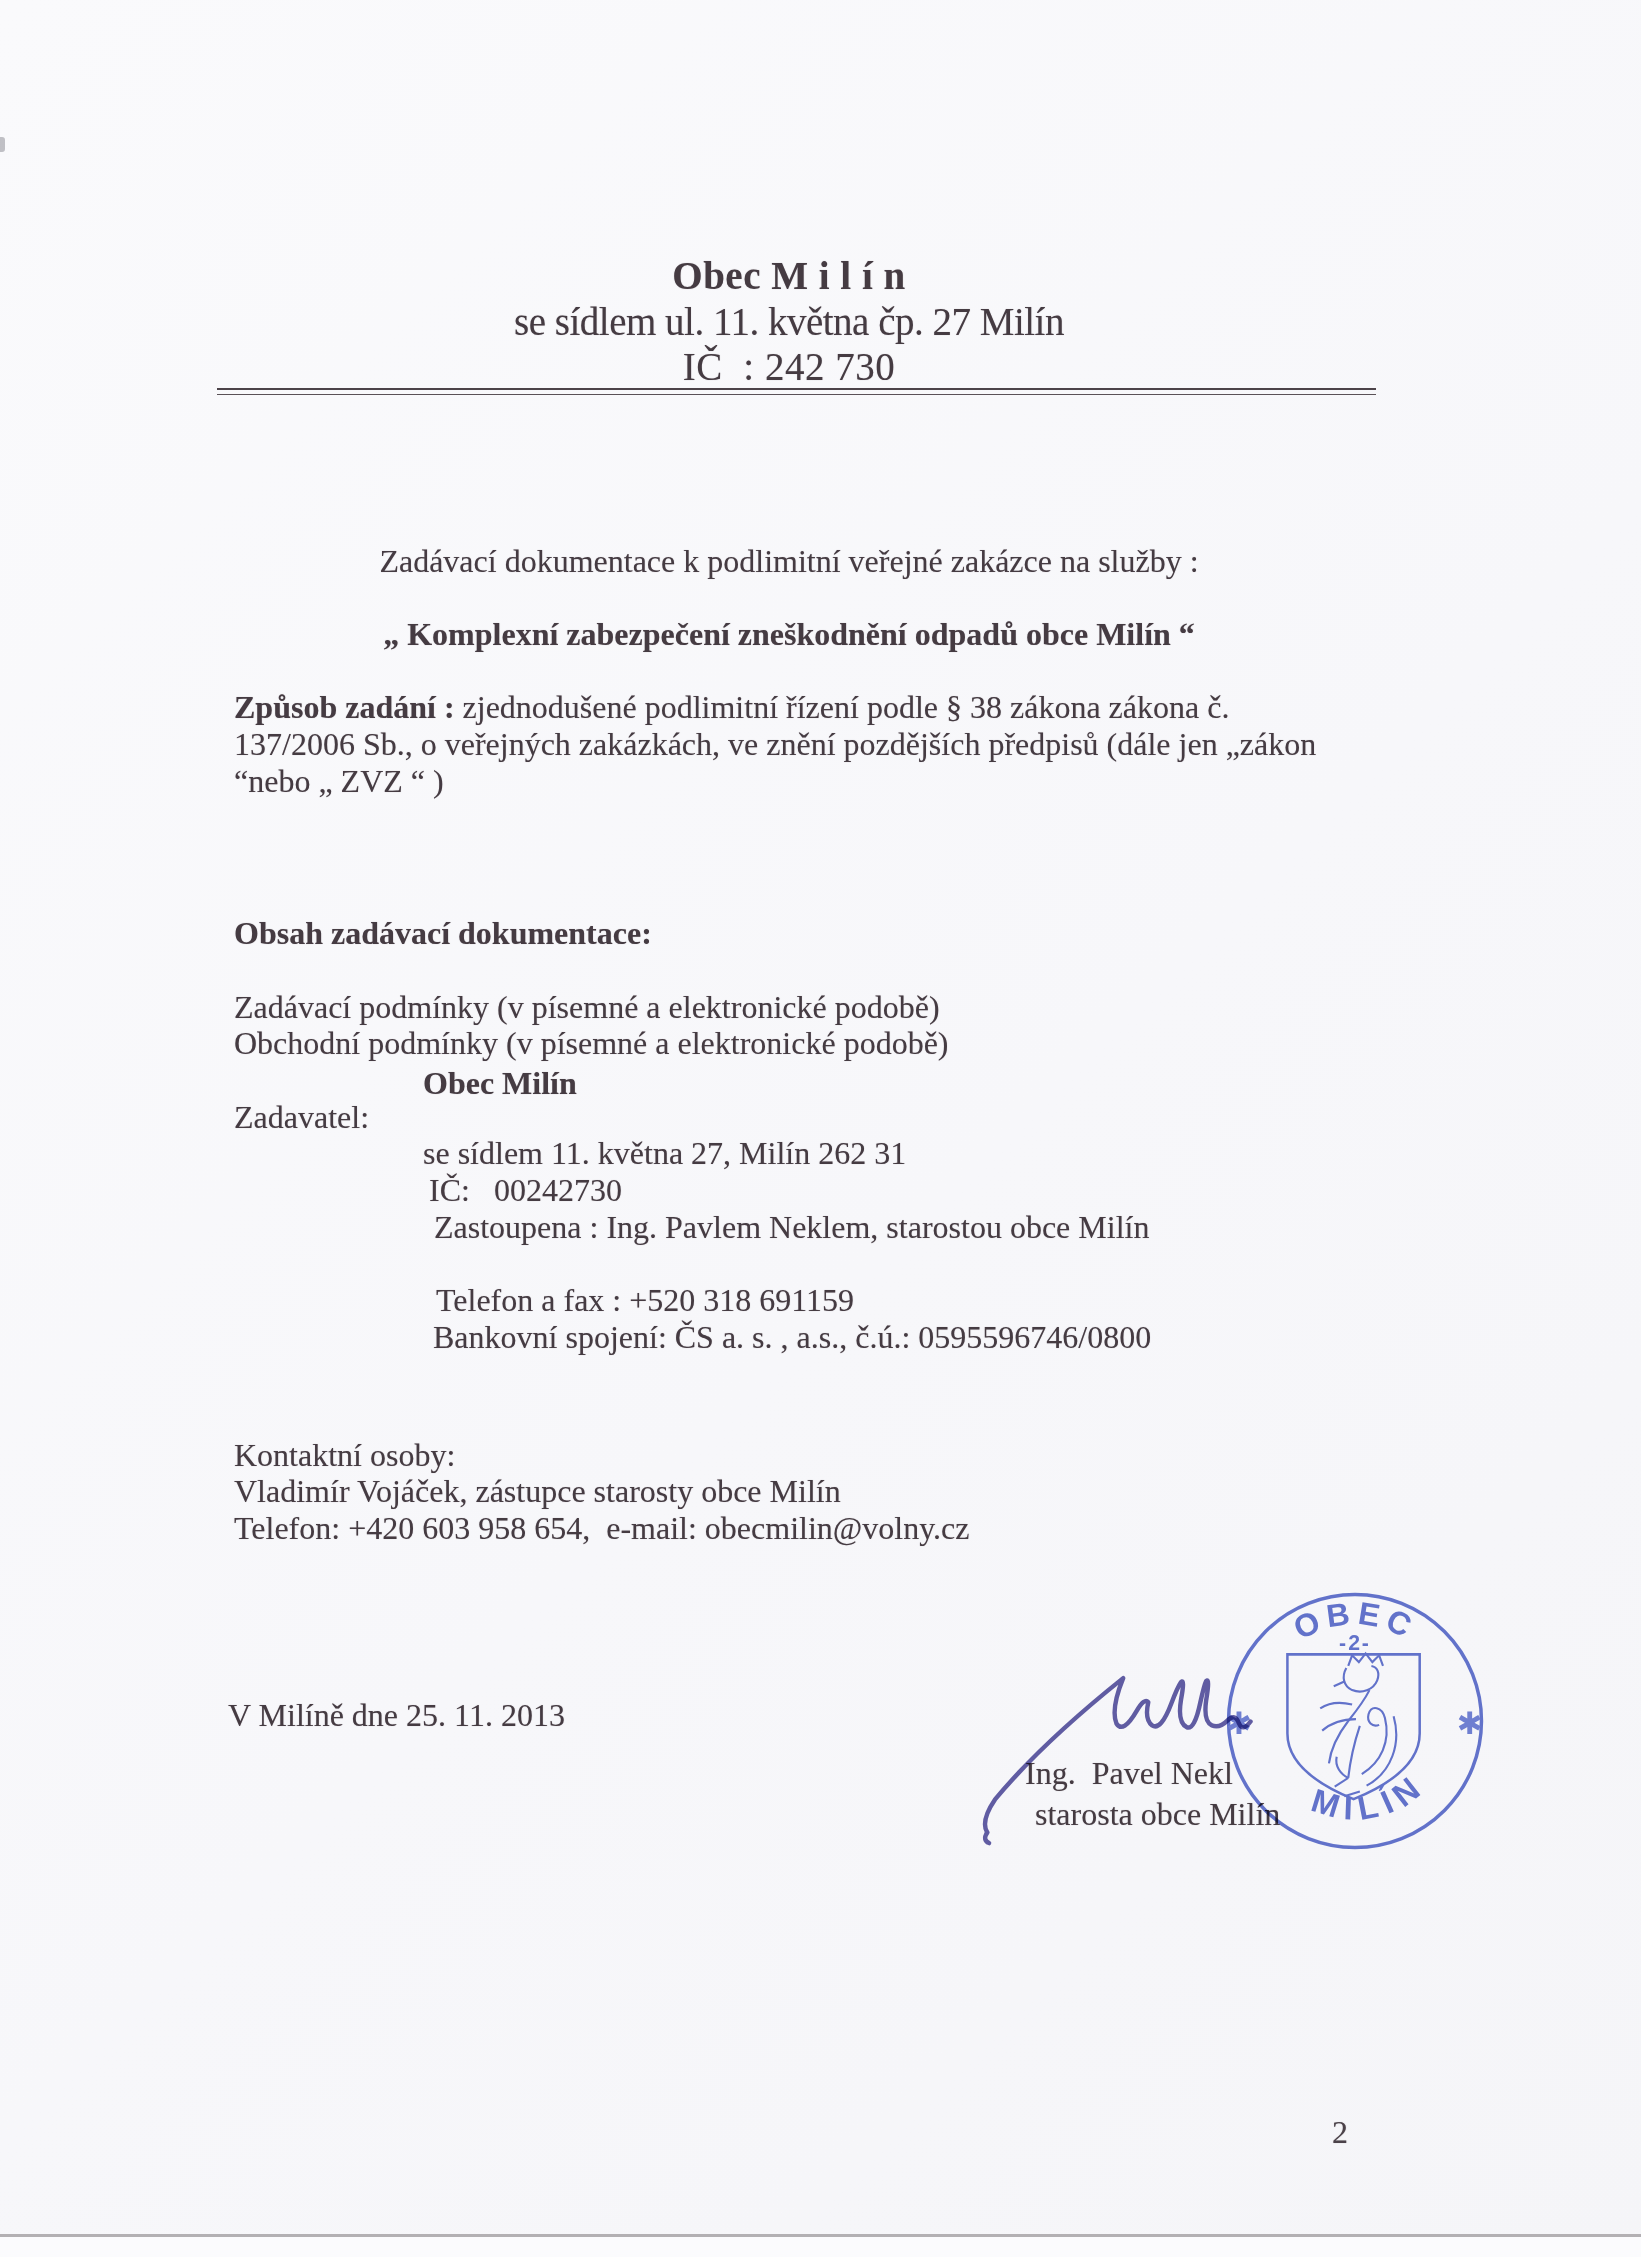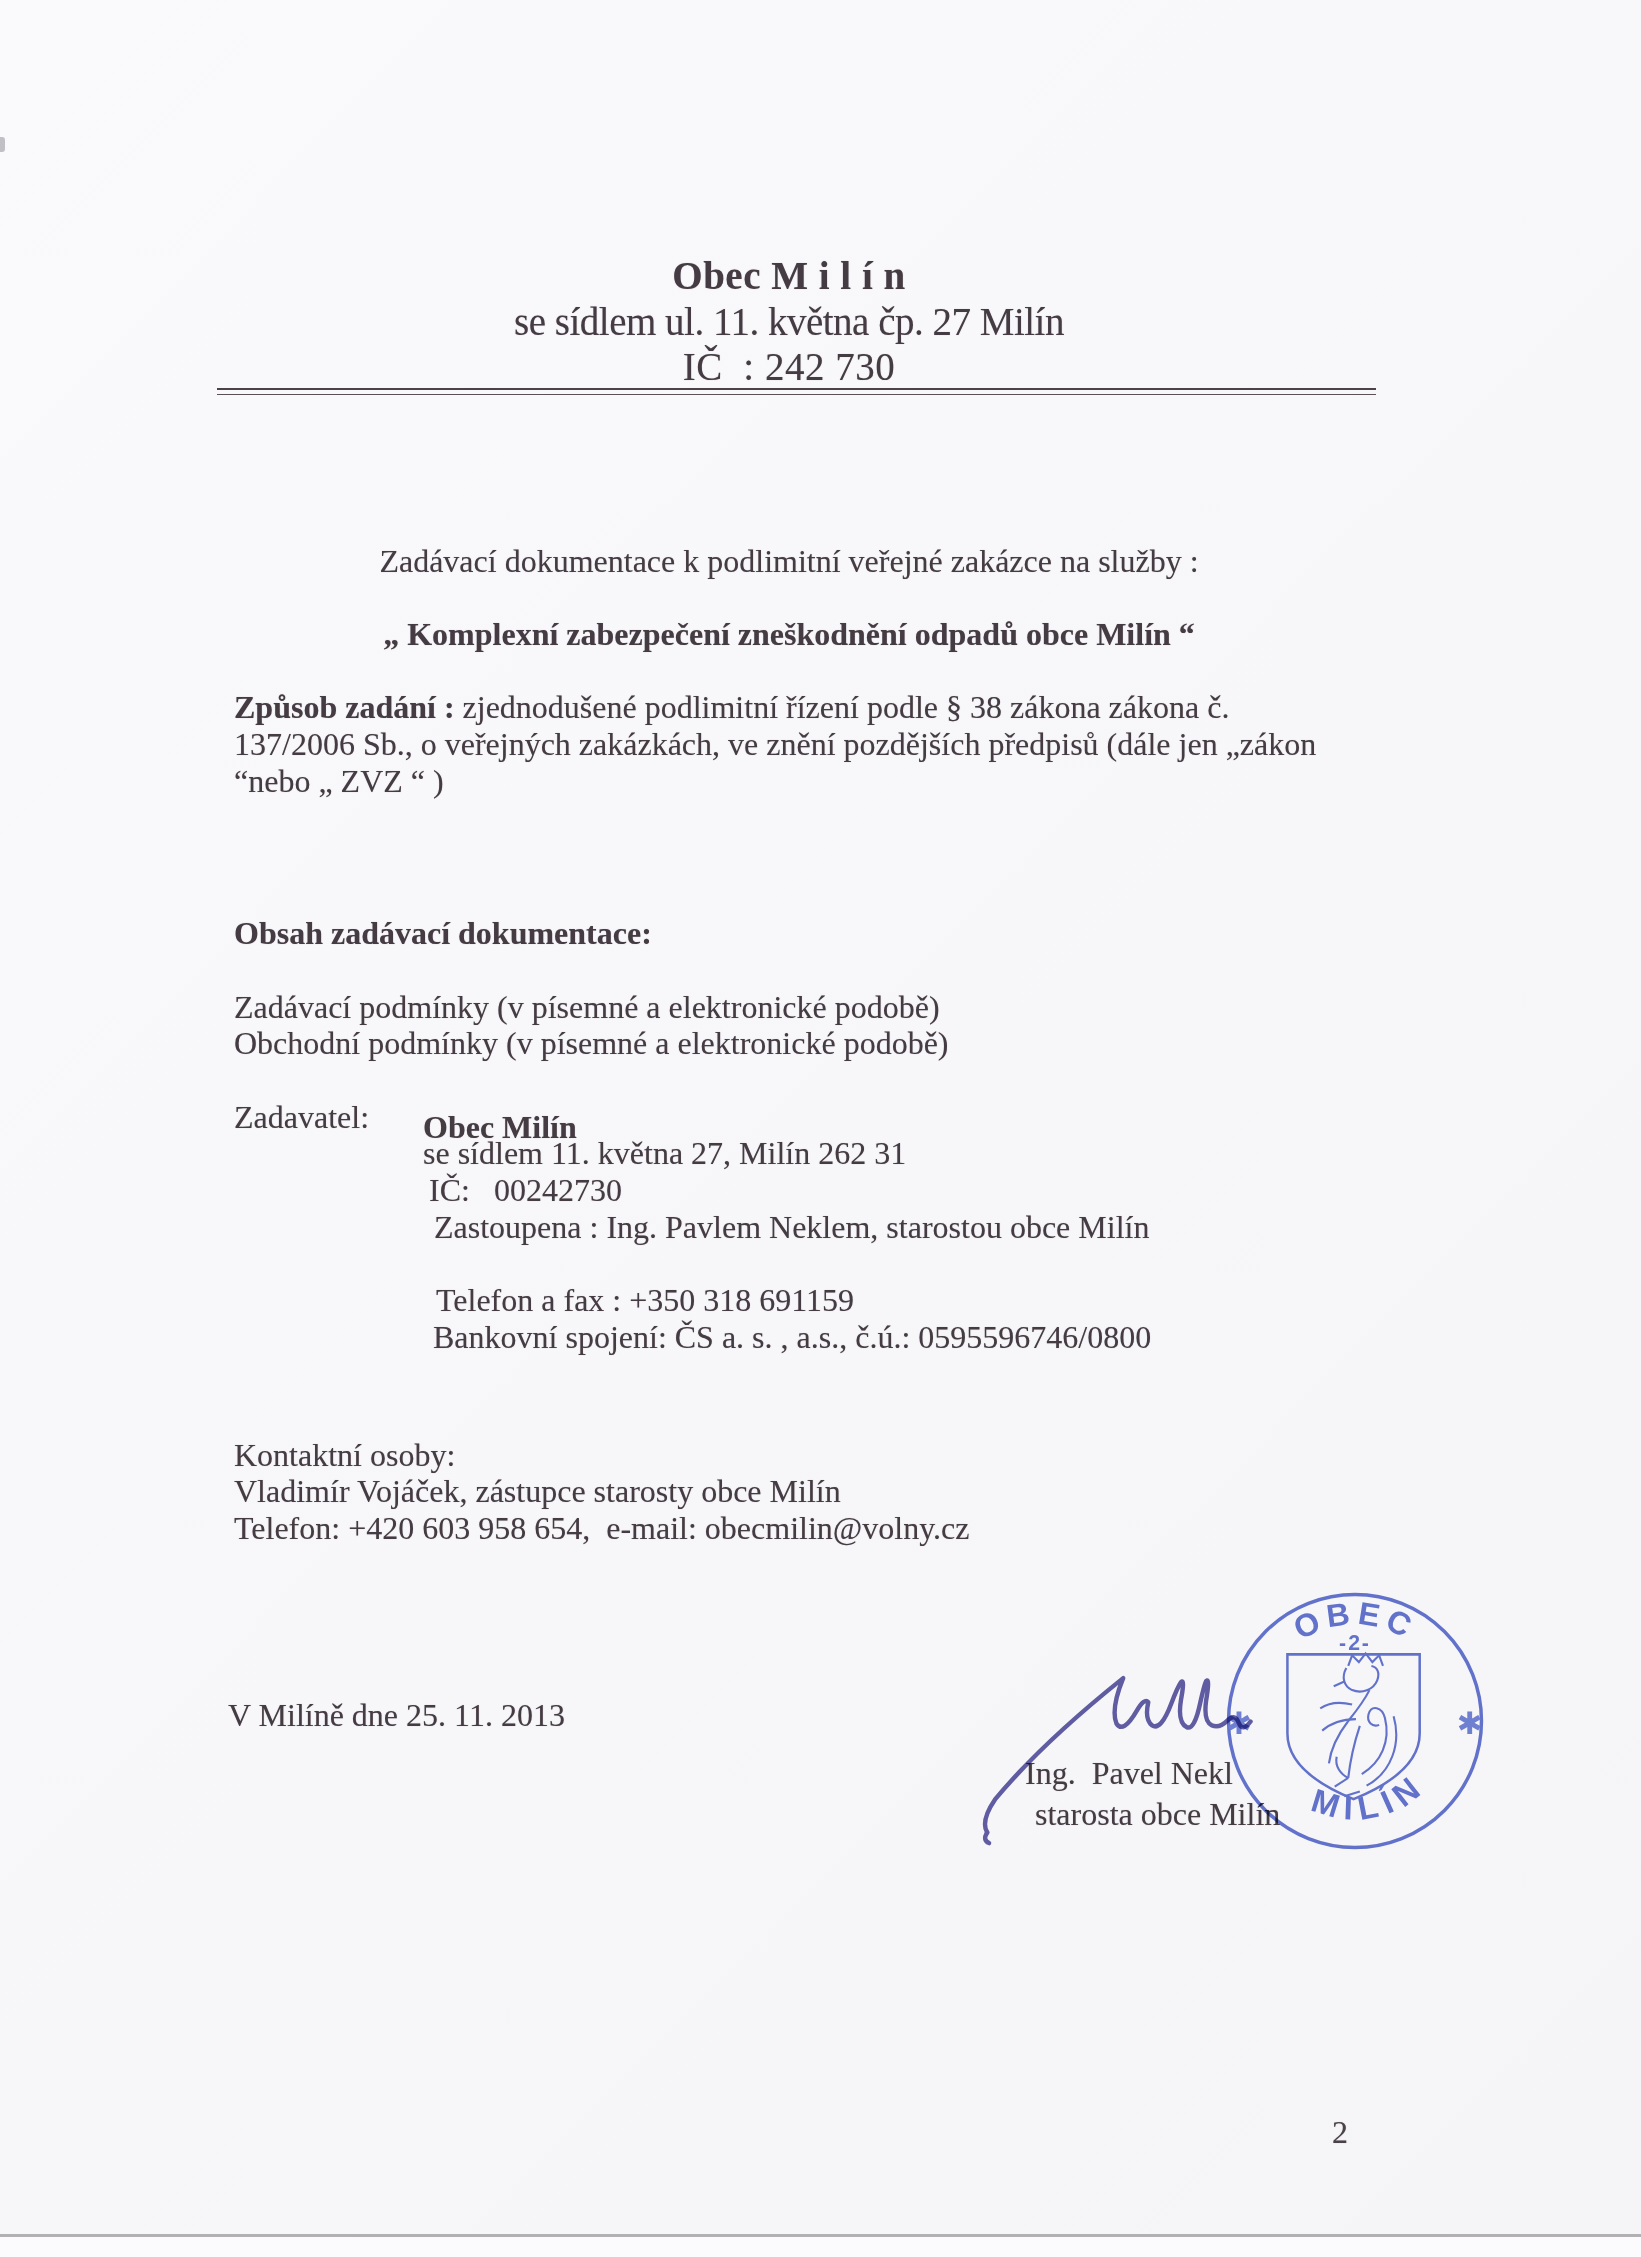--- a/index.html
+++ b/index.html
@@ -58,25 +58,25 @@
 
   <div class="t body-text" style="left:234px;top:689px"><span class="bold">Způsob zadání :</span><span> zjednodušené podlimitní řízení podle § 38 zákona zákona č.</span></div>
   <div class="t body-text" style="left:234px;top:726px">137/2006 Sb., o veřejných zakázkách, ve znění pozdějších předpisů (dále jen „zákon</div>
   <div class="t body-text" style="left:234px;top:763px">“nebo „ ZVZ “ )</div>
 
   <div class="t body-text bold underline" style="left:234px;top:915px">Obsah zadávací dokumentace:</div>
   <div class="t body-text" style="left:234px;top:989px">Zadávací podmínky (v písemné a elektronické podobě)</div>
   <div class="t body-text" style="left:234px;top:1025px">Obchodní podmínky (v písemné a elektronické podobě)</div>
 
   <div class="t body-text underline" style="left:234px;top:1099px">Zadavatel:</div>
-  <div class="t body-text bold" style="left:423px;top:1109px">Obec Milín</div>
+  <div class="t body-text bold" style="left:423px;top:1065px">Obec Milín</div>
   <div class="t body-text" style="left:423px;top:1135px">se sídlem 11. května 27, Milín 262 31</div>
   <div class="t body-text" style="left:429px;top:1172px">IČ:   00242730</div>
   <div class="t body-text" style="left:434px;top:1209px">Zastoupena : Ing. Pavlem Neklem, starostou obce Milín</div>
-  <div class="t body-text" style="left:436px;top:1282px">Telefon a fax : +350 318 691159</div>
+  <div class="t body-text" style="left:436px;top:1282px">Telefon a fax : +520 318 691159</div>
   <div class="t body-text" style="left:433px;top:1319px">Bankovní spojení: ČS a. s. , a.s., č.ú.: 0595596746/0800</div>
 
   <div class="t body-text underline" style="left:234px;top:1437px">Kontaktní osoby:</div>
   <div class="t body-text" style="left:234px;top:1473px">Vladimír Vojáček, zástupce starosty obce Milín</div>
   <div class="t body-text" style="left:234px;top:1510px">Telefon: +420 603 958 654,  e-mail: obecmilin@volny.cz</div>
 
   <div class="t body-text" style="left:228px;top:1697px">V Milíně dne 25. 11. 2013</div>
   <div class="t body-text" style="left:1025px;top:1755px">Ing.  Pavel Nekl</div>
   <div class="t body-text" style="left:1035px;top:1796px">starosta obce Milín</div>
 

